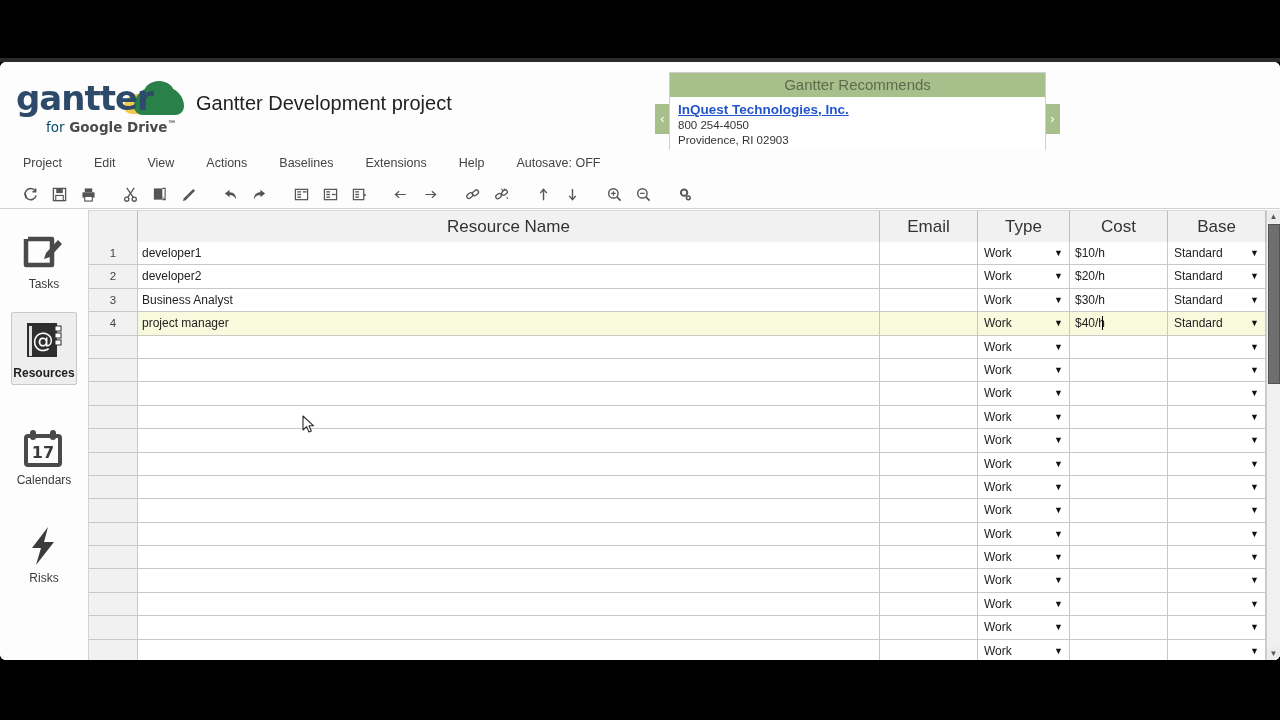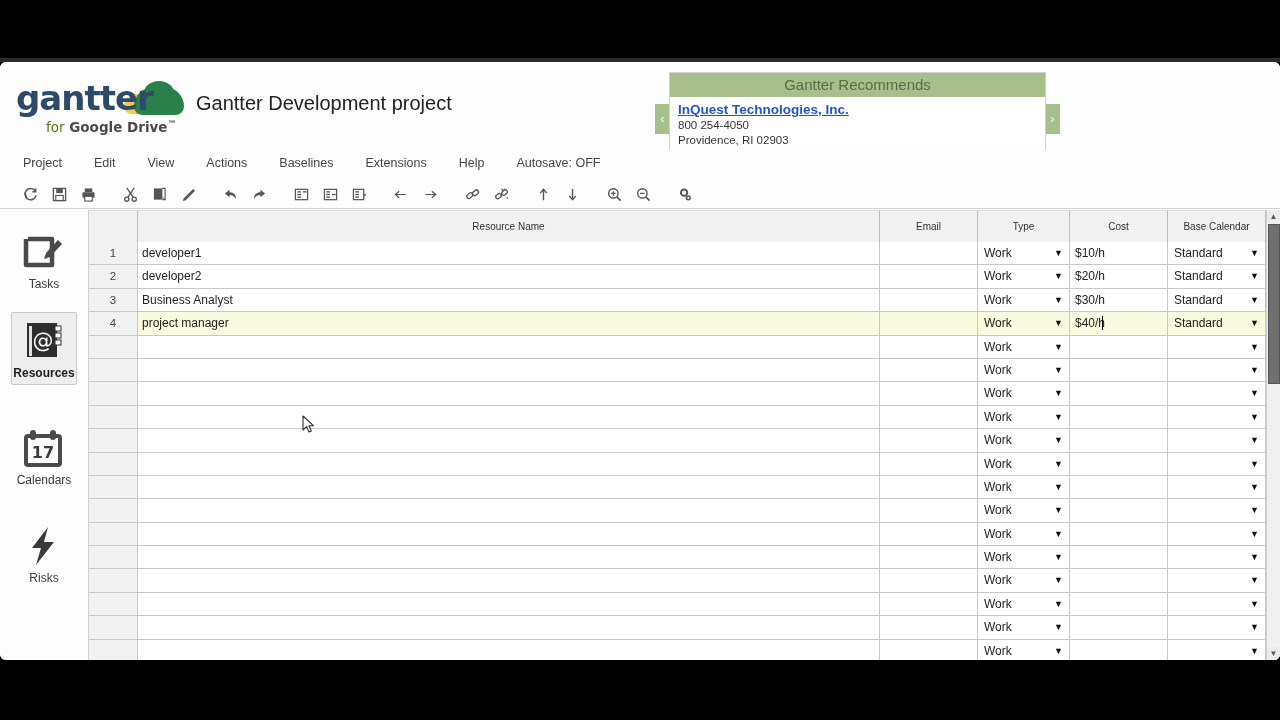--- a/index.html
+++ b/index.html
@@ -84,21 +84,21 @@
   }
   .logo-sub {
     position: absolute;
     left: 30px; top: 41px;
     font-family: "DejaVu Sans", sans-serif;
     font-size: 13.5px;
     font-weight: bold;
     color: #4a4a4a;
     white-space: nowrap;
   }
-  .logo-sub .grey { color: #4d7c0f; font-weight: normal;}
+  .logo-sub .grey { color: #0c4a6e; font-weight: normal;}
   .project-title {
     position: absolute;
     left: 196px; top: 30px;
     font-size: 20px;
     color: #222;
     font-family: "Liberation Sans", sans-serif;
   }
 
   
   .ad-wrap {
@@ -263,21 +263,21 @@
     background: #f1f1f1;
     border-bottom: 1px solid #a9a9a9;
     border-top: 1px solid #d9d9d9;
   }
   .hcell {
     position: absolute;
     top: 0;
     height: 31px;
     line-height: 31px;
     text-align: center;
-    font-size: 10px;
+    font-size: 17px;
     color: #333;
     border-right: 1px solid #bdbdbd;
     box-sizing: border-box;
     font-family: "Liberation Sans", sans-serif;
     background: #f1f1f1;
     cursor: pointer;
   }
   .rowsarea {
     position: absolute;
     left: 0; top: 32px;

